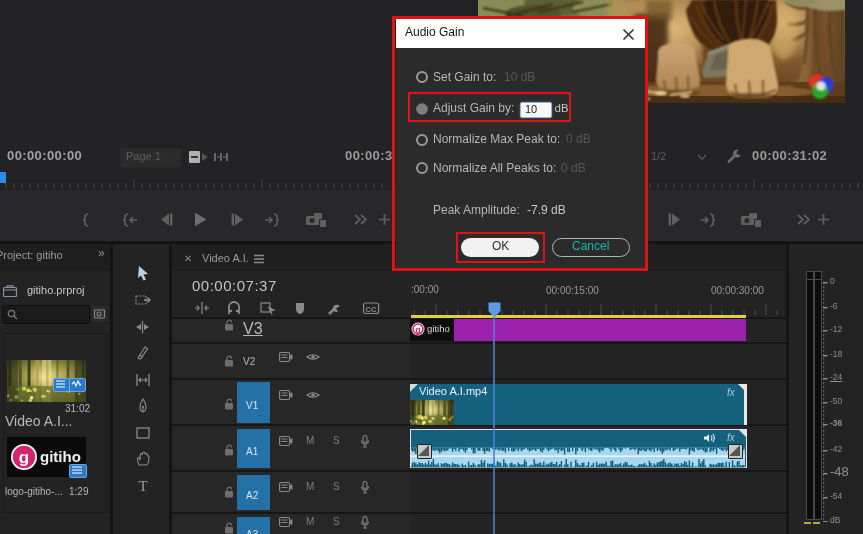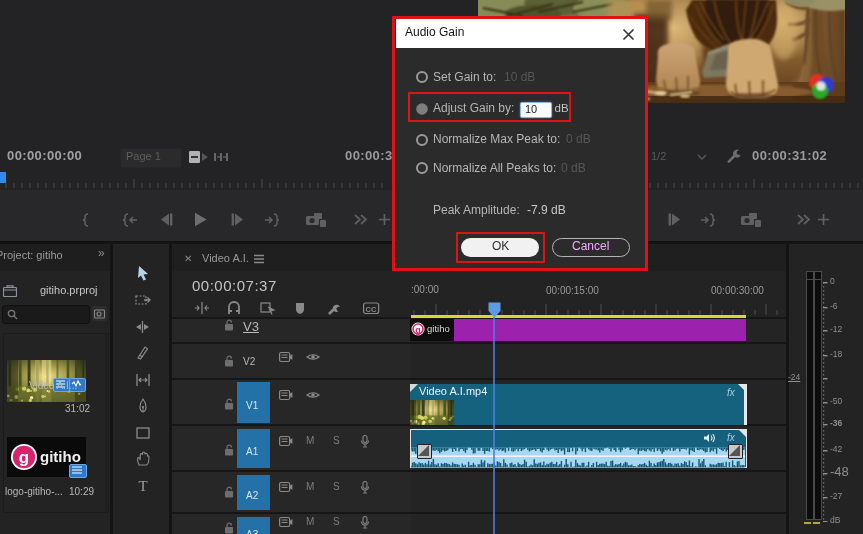--- a/index.html
+++ b/index.html
@@ -252,21 +252,21 @@
 <div style="position:absolute;left:786px;top:244px;width:3px;height:290px;background:#141414;"></div>
 <div style="position:absolute;left:0px;top:244px;width:110px;height:27px;background:#1e1e1e;"></div>
 <div style="position:absolute;left:0;top:244px;width:110px;height:27px;overflow:hidden;">
     <div class="t" style="left:-4px;top:5px;font-size:11px;color:#9a9a9a;">Project: gitiho</div>
     <div class="t" style="left:98px;top:3px;font-size:12px;color:#8a8a8a;">»</div>
   </div>
 <svg style="position:absolute;left:3px;top:285px;" width="14" height="12" viewBox="0 0 14 12">
     <rect x="0.5" y="2.5" width="13" height="9" rx="1" fill="none" stroke="#8a93a0" stroke-width="1.2"></rect>
     <path d="M0.5,5 L13.5,5 M4,2.5 L4,0.8 L10,0.8 L10,2.5" stroke="#8a93a0" stroke-width="1.2" fill="none"></path>
   </svg>
-<div class="t" style="left:27px;top:284.2px;font-size:11px;color:#c6c6c6;margin-left:13px;">gitiho.prproj</div>
+<div class="t" style="left:27px;top:284.2px;font-size:11px;color:#c6c6c6;">gitiho.prproj</div>
 <div style="position:absolute;left:2px;top:305px;width:86px;height:17px;background:#1a1a1a;border:1px solid #111;border-radius:3px;"></div>
 <svg style="position:absolute;left:7px;top:309px;" width="11" height="11" viewBox="0 0 11 11">
     <circle cx="4.5" cy="4.5" r="3.2" fill="none" stroke="#777" stroke-width="1.3"></circle>
     <path d="M7,7 L10,10" stroke="#777" stroke-width="1.3"></path>
   </svg>
 <div style="position:absolute;left:92px;top:306px;width:15px;height:15px;background:#2d2d2d;border-radius:2px;"></div>
 <svg style="position:absolute;left:94px;top:308px;" width="11" height="11" viewBox="0 0 11 11">
     <rect x="0.5" y="2" width="10" height="8" rx="1" fill="none" stroke="#888" stroke-width="1.1"></rect>
     <circle cx="5" cy="6" r="2" fill="none" stroke="#888" stroke-width="1.1"></circle>
   </svg>
@@ -319,35 +319,35 @@
   </svg>
 <div style="position:absolute;left:53px;top:378px;width:15px;height:12px;background:#2d79c9;border-radius:2px;border:1px solid #6aa6e0;"></div>
 <div style="position:absolute;left:69px;top:378px;width:15px;height:12px;background:#2d79c9;border-radius:2px;border:1px solid #6aa6e0;"></div>
 <svg style="position:absolute;left:55px;top:380px;" width="11" height="8" viewBox="0 0 11 8">
     <rect x="0" y="0" width="11" height="8" fill="none"></rect>
     <path d="M1,1 H10 M1,4 H10 M1,7 H10" stroke="#fff" stroke-width="1.1"></path>
   </svg>
 <svg style="position:absolute;left:71px;top:380px;" width="11" height="8" viewBox="0 0 11 8">
     <path d="M1,4 L3,2 L5,6 L7,1 L9,5 L10,4" stroke="#fff" stroke-width="1.1" fill="none"></path>
   </svg>
-<div class="t" style="left:5px;top:380px;font-size:10px;color:#b8b8b8;margin-left:24px;">Video A.I...</div>
+<div class="t" style="left:5px;top:413px;font-size:14px;color:#b8b8b8;">Video A.I...</div>
 <div class="t" style="left:65px;top:402.8px;font-size:10px;color:#b8b8b8;">31:02</div>
 <div style="position:absolute;left:7px;top:437px;width:79px;height:40px;background:#0a0a0a;"></div>
 <svg style="position:absolute;left:9px;top:442px;" width="30" height="30" viewBox="0 0 30 30">
     <circle cx="15" cy="15" r="13" fill="#fff"></circle>
     <circle cx="15" cy="15" r="11.2" fill="#d4256e"></circle>
     <text x="15" y="21" font-family="Liberation Sans" font-size="17" font-weight="bold" fill="#fff" text-anchor="middle">g</text>
   </svg>
 <div class="t" style="left:40px;top:447.7px;font-size:15px;color:#f0f0f0;font-weight:bold;">gitiho</div>
 <div style="position:absolute;left:69px;top:464px;width:16px;height:12px;background:#2d79c9;border-radius:2px;border:1px solid #6aa6e0;"></div>
 <svg style="position:absolute;left:71px;top:466px;" width="12" height="8" viewBox="0 0 12 8">
     <path d="M1,1 H11 M1,4 H11 M1,7 H11" stroke="#fff" stroke-width="1.1"></path>
   </svg>
 <div class="t" style="left:5px;top:485.8px;font-size:10px;color:#b8b8b8;">logo-gitiho-...</div>
-<div class="t" style="left:69px;top:485.8px;font-size:10px;color:#b8b8b8;">10:29</div>
+<div class="t" style="left:69px;top:485.8px;font-size:10px;color:#b8b8b8;">1:29</div>
 <svg style="position:absolute;left:135px;top:265px;" width="16" height="16" viewBox="0 0 16 16">
     <path d="M4,1 L13,9 L8.5,9.5 L11,14.5 L8.5,15.5 L6,10.5 L3,13 Z" fill="#b9d2ea"></path>
   </svg>
 <svg style="position:absolute;left:135px;top:292px;" width="16" height="16" viewBox="0 0 16 16">
     <rect x="1" y="4" width="10" height="8" fill="none" stroke="#8a8a8a" stroke-width="1.2" stroke-dasharray="2 1.4"></rect>
     <path d="M9,8 H15 M12.5,5.5 L15,8 L12.5,10.5" stroke="#8a8a8a" stroke-width="1.3" fill="none"></path>
   </svg>
 <svg style="position:absolute;left:135px;top:319px;" width="16" height="16" viewBox="0 0 16 16">
     <path d="M7.5,2 V14" stroke="#8a8a8a" stroke-width="1.3"></path>
     <path d="M6,5 L1,8 L6,11 Z" fill="#8a8a8a"></path>
@@ -458,21 +458,21 @@
     <circle cx="7" cy="7" r="6.5" fill="#fff"></circle>
     <circle cx="7" cy="7" r="5" fill="none" stroke="#d4256e" stroke-width="1.6"></circle>
     <text x="7" y="10.6" font-family="Liberation Sans" font-size="9" font-weight="bold" fill="#d4256e" text-anchor="middle">g</text>
   </svg>
 <div class="t" style="left:427px;top:324.1px;font-size:9.5px;color:#d8d8d8;">gitiho</div>
 <div style="position:absolute;left:454px;top:318.5px;width:292px;height:22px;background:#9c21ad;"></div>
 <svg style="position:absolute;left:224px;top:319px;" width="11" height="12" viewBox="0 0 11 12">
     <rect x="1" y="5" width="8" height="6.5" rx="1" fill="#6e6e6e"></rect>
     <path d="M3,5 V3.4 a2.2,2.2 0 0 1 4.4,0" fill="none" stroke="#6e6e6e" stroke-width="1.3"></path>
   </svg>
-<div class="t" style="left:243px;top:319.8px;font-size:13px;color:#b8b8b8;text-decoration:underline;">V3</div>
+<div class="t" style="left:243px;top:319.8px;font-size:16px;color:#b8b8b8;text-decoration:underline;">V3</div>
 <svg style="position:absolute;left:224px;top:355px;" width="11" height="12" viewBox="0 0 11 12">
     <rect x="1" y="5" width="8" height="6.5" rx="1" fill="#6e6e6e"></rect>
     <path d="M3,5 V3.4 a2.2,2.2 0 0 1 4.4,0" fill="none" stroke="#6e6e6e" stroke-width="1.3"></path>
   </svg>
 <div class="t" style="left:243px;top:355.8px;font-size:10px;color:#b8b8b8;">V2</div>
 <svg style="position:absolute;left:279px;top:351px;" width="14" height="12" viewBox="0 0 14 12">
     <rect x="0.6" y="1.5" width="10" height="9" rx="1.5" fill="none" stroke="#8a8a8a" stroke-width="1.2"></rect>
     <path d="M10.6,5 L13.4,3 V9 L10.6,7" fill="#8a8a8a"></path>
     <path d="M2.5,4 h6 M2.5,6.5 h6" stroke="#8a8a8a" stroke-width="1"></path>
   </svg>
@@ -1044,26 +1044,26 @@
 <svg style="position:absolute;left:487.5px;top:302px;" width="13" height="16" viewBox="0 0 13 16">
     <path d="M0.5,0.5 H12.5 V9 L6.5,15.5 L0.5,9 Z" fill="#5c9ce4"></path>
   </svg>
 <div style="position:absolute;left:806px;top:271px;width:16px;height:249px;background:#0c0c0c;border:1px solid #4a4a4a;box-sizing:border-box;"></div>
 <div style="position:absolute;left:813.4px;top:271px;width:1.2px;height:249px;background:#4a4a4a;"></div>
 <div style="position:absolute;left:806px;top:279px;width:16px;height:1px;background:#4a4a4a;"></div>
 <div class="t" style="left:830px;top:276.7px;font-size:8.5px;color:#8f8f8f;">0</div>
 <div class="t" style="left:830px;top:301.7px;font-size:8.5px;color:#8f8f8f;">-6</div>
 <div class="t" style="left:830px;top:324.7px;font-size:8.5px;color:#8f8f8f;">-12</div>
 <div class="t" style="left:830px;top:349.7px;font-size:8.5px;color:#8f8f8f;">-18</div>
-<div class="t" style="left:788px;top:372.7px;font-size:8.5px;color:#8f8f8f;text-decoration:underline;">-24</div>
+<div class="t" style="left:830px;top:372.7px;font-size:8.5px;color:#8f8f8f;text-decoration:underline;">-24</div>
 <div class="t" style="left:830px;top:396.7px;font-size:8.5px;color:#8f8f8f;">-50</div>
 <div class="t" style="left:830px;top:418.7px;font-size:8.5px;color:#8f8f8f;font-weight:bold;">-36</div>
 <div class="t" style="left:830px;top:444.7px;font-size:8.5px;color:#8f8f8f;">-42</div>
 <div class="t" style="left:830px;top:465px;font-size:13px;color:#8f8f8f;">-48</div>
-<div class="t" style="left:830px;top:491.7px;font-size:8.5px;color:#8f8f8f;">-27</div>
+<div class="t" style="left:830px;top:491.7px;font-size:8.5px;color:#8f8f8f;">-54</div>
 <div class="t" style="left:830px;top:515.7px;font-size:8.5px;color:#8f8f8f;">dB</div>
 <svg style="position:absolute;left:823px;top:282px;" width="6" height="240" viewBox="0 0 6 240">
     <rect x="0" y="0" width="1.2" height="1.6" fill="#6a6a6a"></rect>
     <rect x="0" y="4" width="1.2" height="1.6" fill="#6a6a6a"></rect>
     <rect x="0" y="8" width="1.2" height="1.6" fill="#6a6a6a"></rect>
     <rect x="0" y="12" width="1.2" height="1.6" fill="#6a6a6a"></rect>
     <rect x="0" y="16" width="1.2" height="1.6" fill="#6a6a6a"></rect>
     <rect x="0" y="20" width="1.2" height="1.6" fill="#6a6a6a"></rect>
     <rect x="0" y="24" width="1.2" height="1.6" fill="#6a6a6a"></rect>
     <rect x="0" y="28" width="1.2" height="1.6" fill="#6a6a6a"></rect>
@@ -1159,15 +1159,15 @@
 <svg style="position:absolute;left:415px;top:161px;" width="14" height="14" viewBox="0 0 14 14">
     <circle cx="7" cy="7" r="5" fill="none" stroke="#9a9a9a" stroke-width="2"></circle>
   </svg>
 <div class="t" style="left:433px;top:161.6px;font-size:12px;color:#b6b6b6;">Normalize All Peaks to:</div>
 <div class="t" style="left:561px;top:161.6px;font-size:12px;color:#575757;">0 dB</div>
 <div class="t" style="left:433px;top:203.6px;font-size:12px;color:#b6b6b6;">Peak Amplitude:</div>
 <div class="t" style="left:527px;top:203.6px;font-size:12px;color:#c8c8c8;">-7.9 dB</div>
 <div style="position:absolute;left:461px;top:238px;width:78px;height:19px;background:#f1f1f1;border-radius:9.5px;"></div>
 <div class="t" style="left:492px;top:240.1px;font-size:12px;color:#2e2e2e;text-align:center;">OK</div>
 <div style="position:absolute;left:552px;top:238px;width:78px;height:19px;border:1.5px solid #b4b4b4;border-radius:9.5px;box-sizing:border-box;"></div>
-<div class="t" style="left:572px;top:240.1px;font-size:12px;color:#f0abfc;">Cancel</div>
+<div class="t" style="left:572px;top:240.1px;font-size:12px;color:#14b8a6;">Cancel</div>
 <div style="position:absolute;left:392px;top:16px;width:256px;height:255px;border:3px solid #e01214;box-sizing:border-box;"></div>
 <div style="position:absolute;left:407.5px;top:92px;width:163px;height:30px;border:2.5px solid #e01214;box-sizing:border-box;"></div>
 <div style="position:absolute;left:456px;top:231.5px;width:89px;height:31px;border:2.5px solid #e01214;box-sizing:border-box;"></div>
 </body></html>

